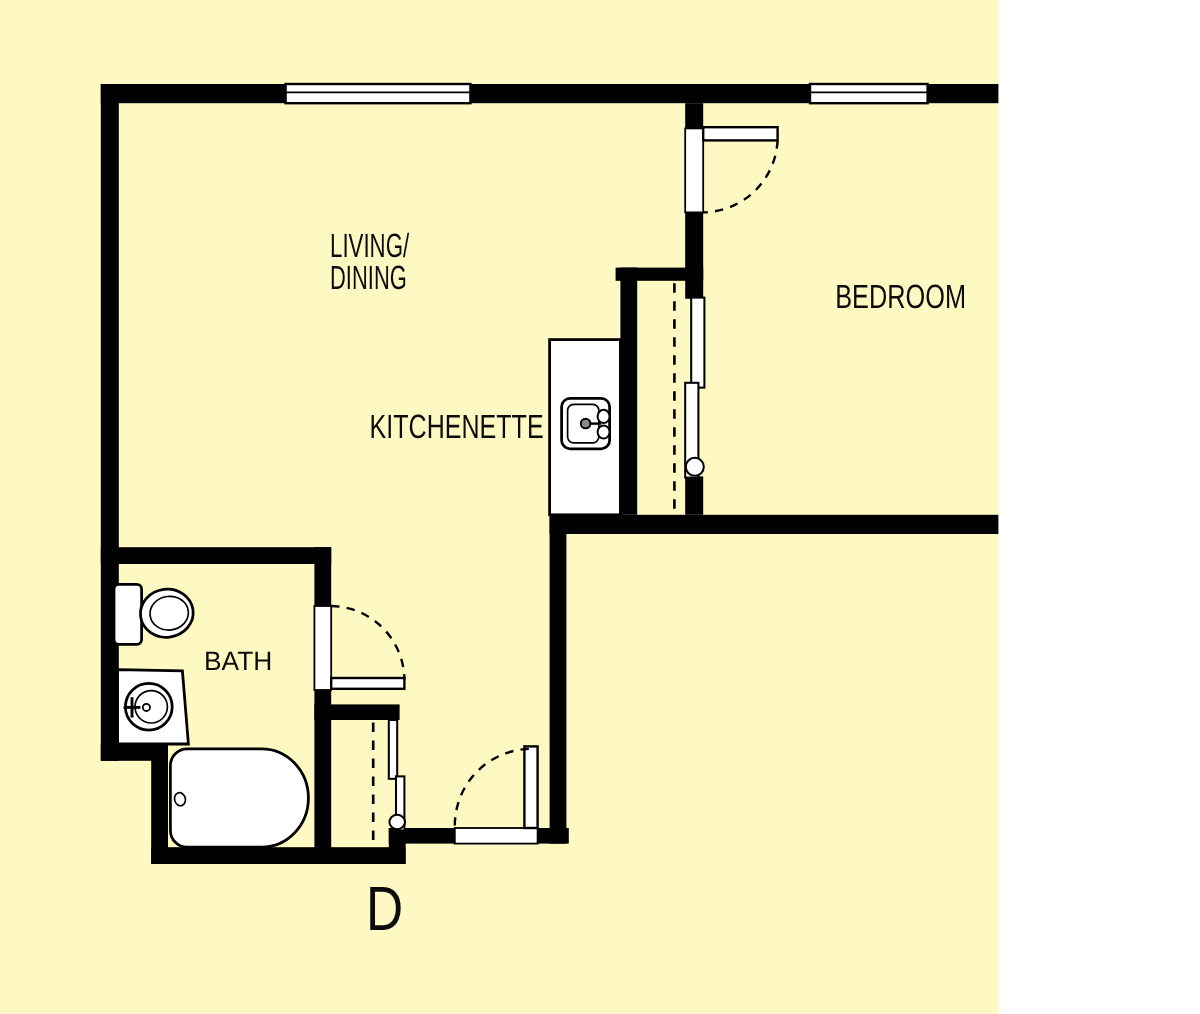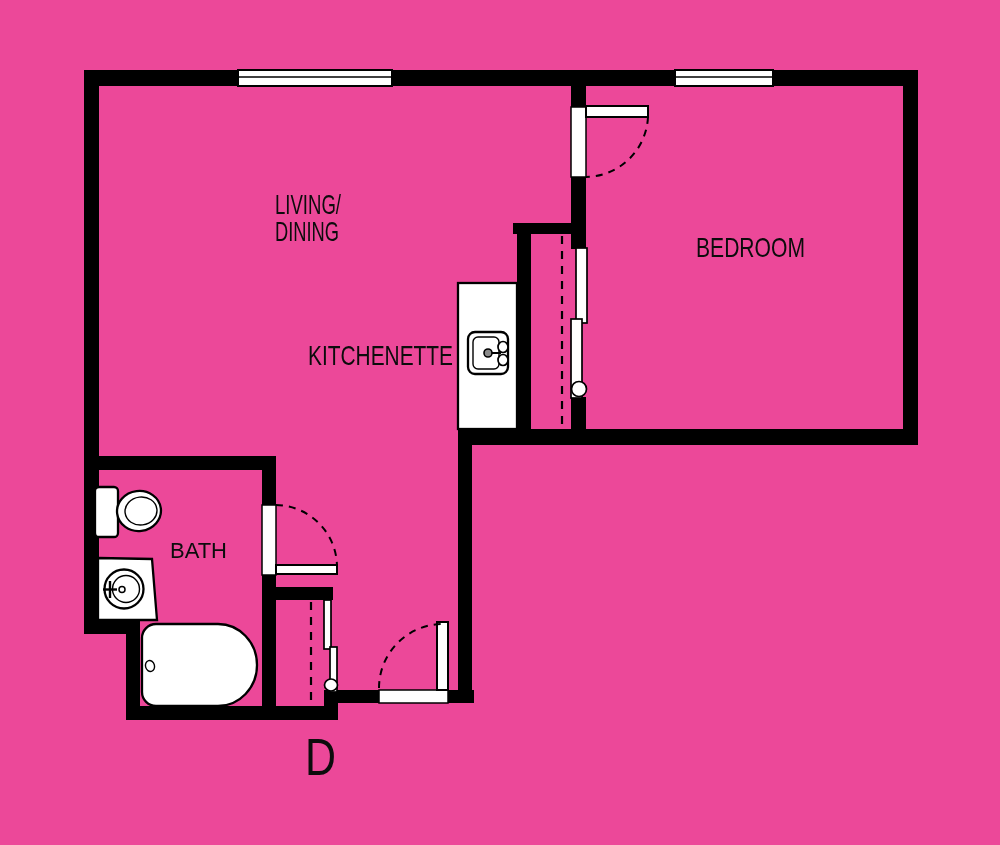--- a/index.html
+++ b/index.html
@@ -1,17 +1,17 @@
 <!DOCTYPE html>
 <html><head>
 <meta charset="utf-8">
 <title>Floor Plan</title>
 <style>
   html,body{margin:0;padding:0;background:#ffffff;}
-  .canvas{position:relative;width:1000px;height:845px;background:#ec4899;overflow:hidden;}
+  .canvas{position:relative;width:832px;height:845px;background:#fef9c3;overflow:hidden;}
   svg{display:block;}
   .wall{fill:#000000;stroke:none;}
   .jamb{fill:#ffffff;stroke:#000000;stroke-width:1.5;}
   .leaf{fill:#ffffff;stroke:#000000;stroke-width:2;}
   .swing{fill:none;stroke:#000000;stroke-width:2;stroke-dasharray:7 6;}
   .winbox{fill:#ffffff;stroke:#000000;stroke-width:2;}
   .winline{stroke:#000000;stroke-width:1.6;}
   .fixture{fill:#ffffff;stroke:#000000;stroke-width:2.3;}
   .thin{fill:none;stroke:#000000;stroke-width:1.4;}
   .dashline{fill:none;stroke:#000000;stroke-width:2.2;stroke-dasharray:8 7;}

